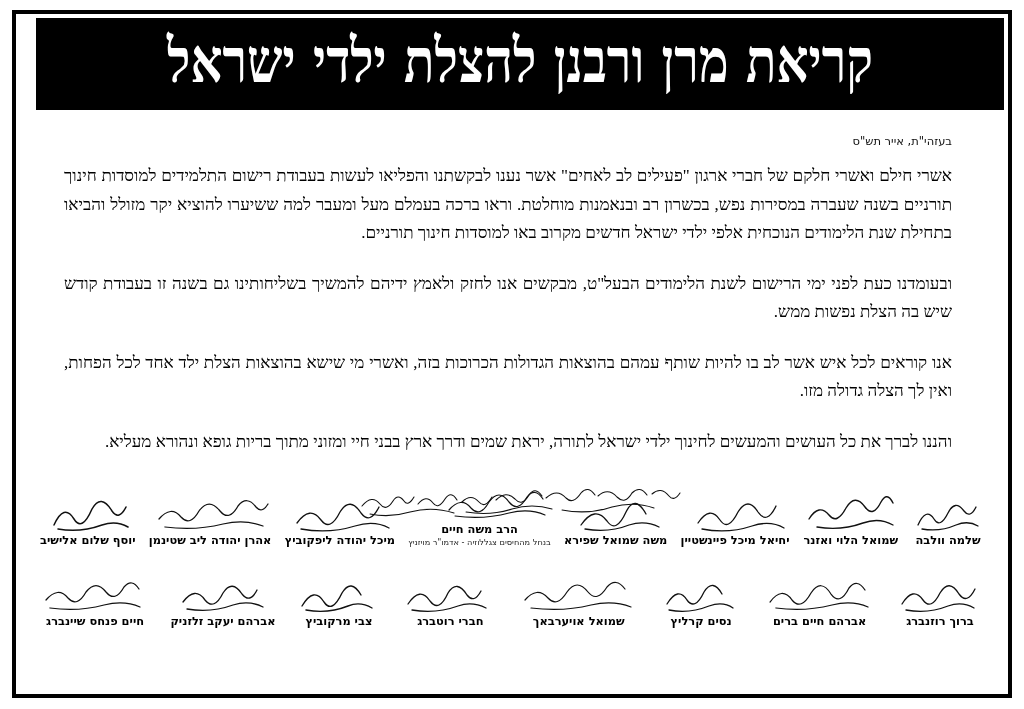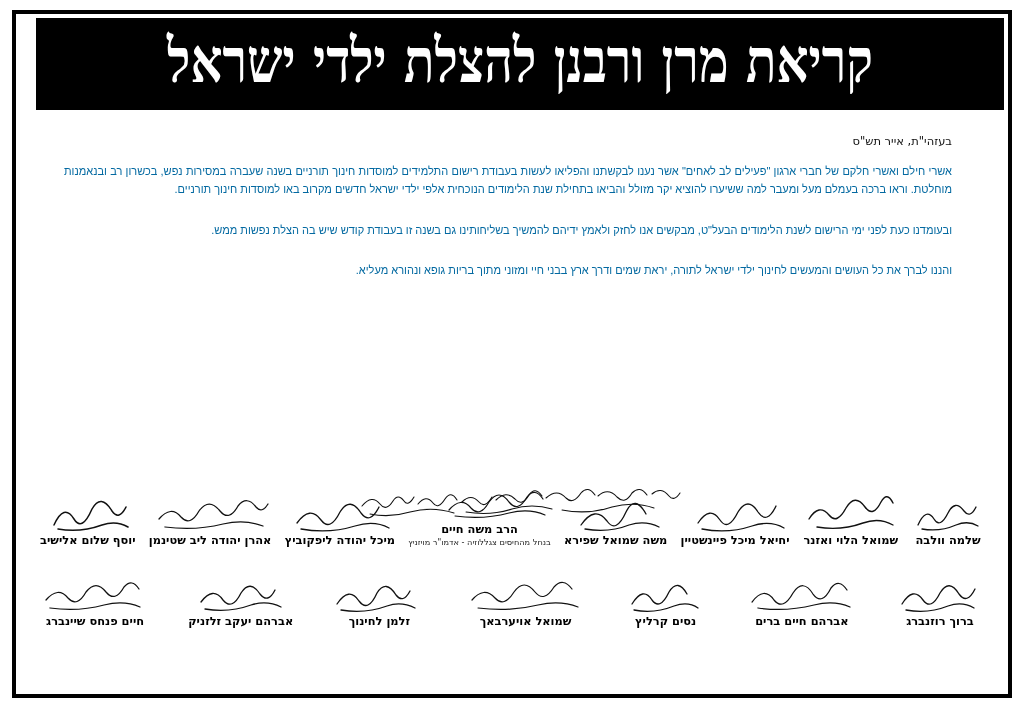--- a/index.html
+++ b/index.html
@@ -74,24 +74,24 @@
   }
 
   .letter {
     position: absolute;
     right: 52px;
     left: 44px;
     top: 52px;
     direction: rtl;
     text-align: justify;
     text-align-last: right;
-    font-family: Liberation Sans, sans-serif;
-    font-size: 11px;
+    font-family: Liberation Serif, serif;
+    font-size: 17px;
     line-height: 1.68;
-    color: #0369a1;
+    color: #000000;
   }
   .letter p {
     margin: 0 0 22px 0;
   }
   .letter p:last-child { margin-bottom: 16px; }
 
   
   .sig-block {
     position: absolute;
     left: 18px;
@@ -157,20 +157,21 @@
     <div class="headline-text">קריאת מרן ורבנן להצלת ילדי ישראל</div>
   </div>
 
   <div class="body-area">
 
     <div class="datestamp">בעזהי"ת, אייר תש"ס</div>
 
     <div class="letter">
       <p>אשרי חילם ואשרי חלקם של חברי ארגון "פעילים לב לאחים" אשר נענו לבקשתנו והפליאו לעשות בעבודת רישום התלמידים למוסדות חינוך תורניים בשנה שעברה במסירות נפש, בכשרון רב ובנאמנות מוחלטת. וראו ברכה בעמלם מעל ומעבר למה ששיערו להוציא יקר מזולל והביאו בתחילת שנת הלימודים הנוכחית אלפי ילדי ישראל חדשים מקרוב באו למוסדות חינוך תורניים.</p>
       <p>ובעומדנו כעת לפני ימי הרישום לשנת הלימודים הבעל"ט, מבקשים אנו לחזק ולאמץ ידיהם להמשיך בשליחותינו גם בשנה זו בעבודת קודש שיש בה הצלת נפשות ממש.</p>
+      <p>אנו קוראים לכל איש אשר לב בו להיות שותף עמהם בהוצאות הגדולות הכרוכות בזה, ואשרי מי שישא בהוצאות הצלת ילד אחד לכל הפחות, ואין לך הצלה גדולה מזו.</p>
       <p>והננו לברך את כל העושים והמעשים לחינוך ילדי ישראל לתורה, יראת שמים ודרך ארץ בבני חיי ומזוני מתוך בריות גופא ונהורא מעליא.</p>
     </div>
 
     <div class="sig-block">
 
       <div class="handnote">
         <svg width="330" height="44" viewBox="0 0 330 44" aria-hidden="true">
           <g fill="none" stroke="#111" stroke-width="1.1" stroke-linecap="round">
             <path d="M6 26 q10 -12 18 -2 q6 8 13 -3 q5 -8 11 0 q4 6 10 -4"></path>
             <path d="M62 24 q8 -10 15 -1 q5 7 12 -4 q6 -9 12 1"></path>
@@ -340,23 +341,34 @@
 
         <div class="sig">
           <span class="scribble">
             <svg width="96" height="38" viewBox="0 0 96 38" aria-hidden="true">
               <g fill="none" stroke="#111" stroke-width="1.3" stroke-linecap="round">
                 <path d="M6 28 q12 -18 22 -3 q9 12 18 -8 q9 -14 19 2 q7 9 14 -4"></path>
                 <path d="M10 34 q24 4 46 -4 q14 -5 28 2"></path>
               </g>
             </svg>
           </span>
-          <div class="sig-name">זלמן לחינוך</div>
-        </div>
-
+          <div class="sig-name">חברי רוטברג</div>
+        </div>
+
+        <div class="sig">
+          <span class="scribble">
+            <svg width="86" height="38" viewBox="0 0 86 38" aria-hidden="true">
+              <g fill="none" stroke="#111" stroke-width="1.4" stroke-linecap="round">
+                <path d="M6 30 q12 -20 22 -4 q8 12 18 -9 q9 -15 19 2"></path>
+                <path d="M10 34 q22 4 42 -4 q12 -5 24 2"></path>
+              </g>
+            </svg>
+          </span>
+          <div class="sig-name">צבי מרקוביץ</div>
+        </div>
 
 
         <div class="sig">
           <span class="scribble">
             <svg width="98" height="38" viewBox="0 0 98 38" aria-hidden="true">
               <g fill="none" stroke="#111" stroke-width="1.3" stroke-linecap="round">
                 <path d="M6 26 q12 -16 22 -2 q9 11 18 -7 q9 -14 19 1 q8 10 15 -4"></path>
                 <path d="M10 33 q24 4 46 -4 q16 -5 30 2"></path>
               </g>
             </svg>

